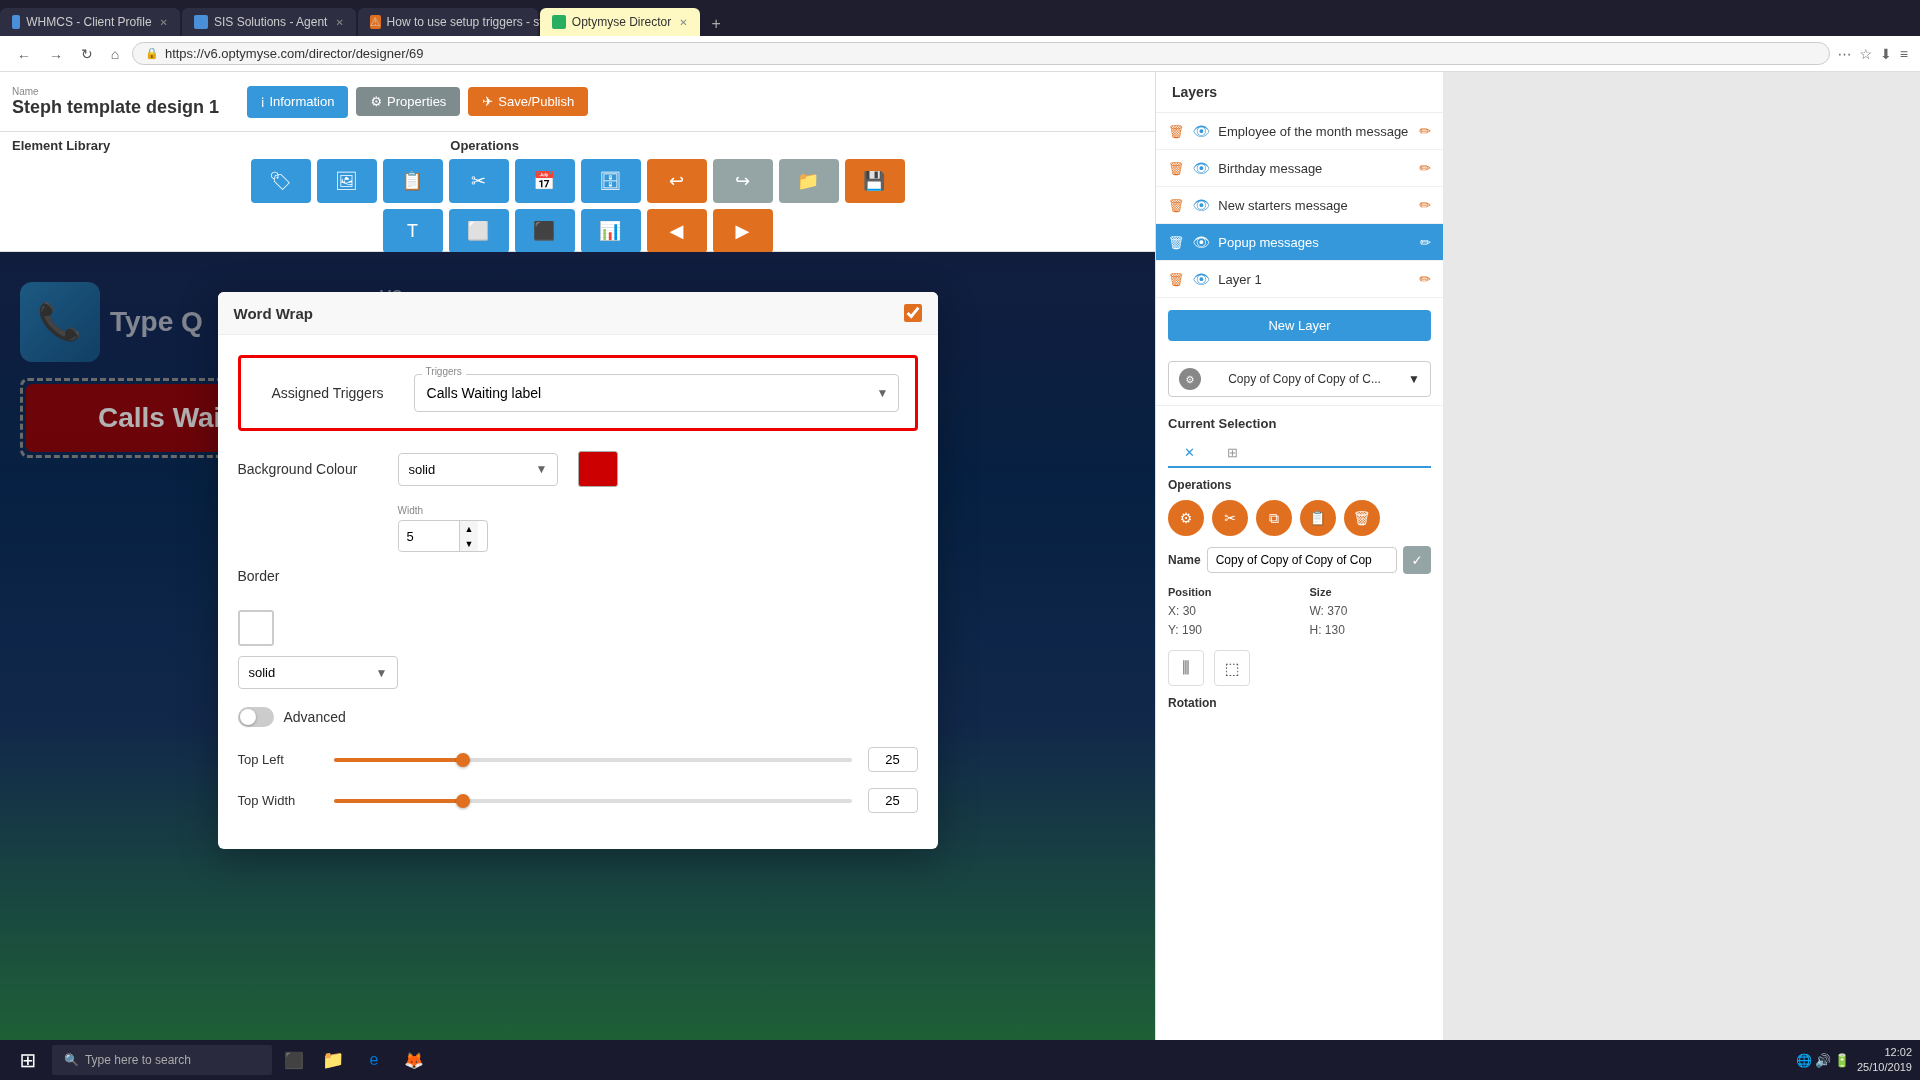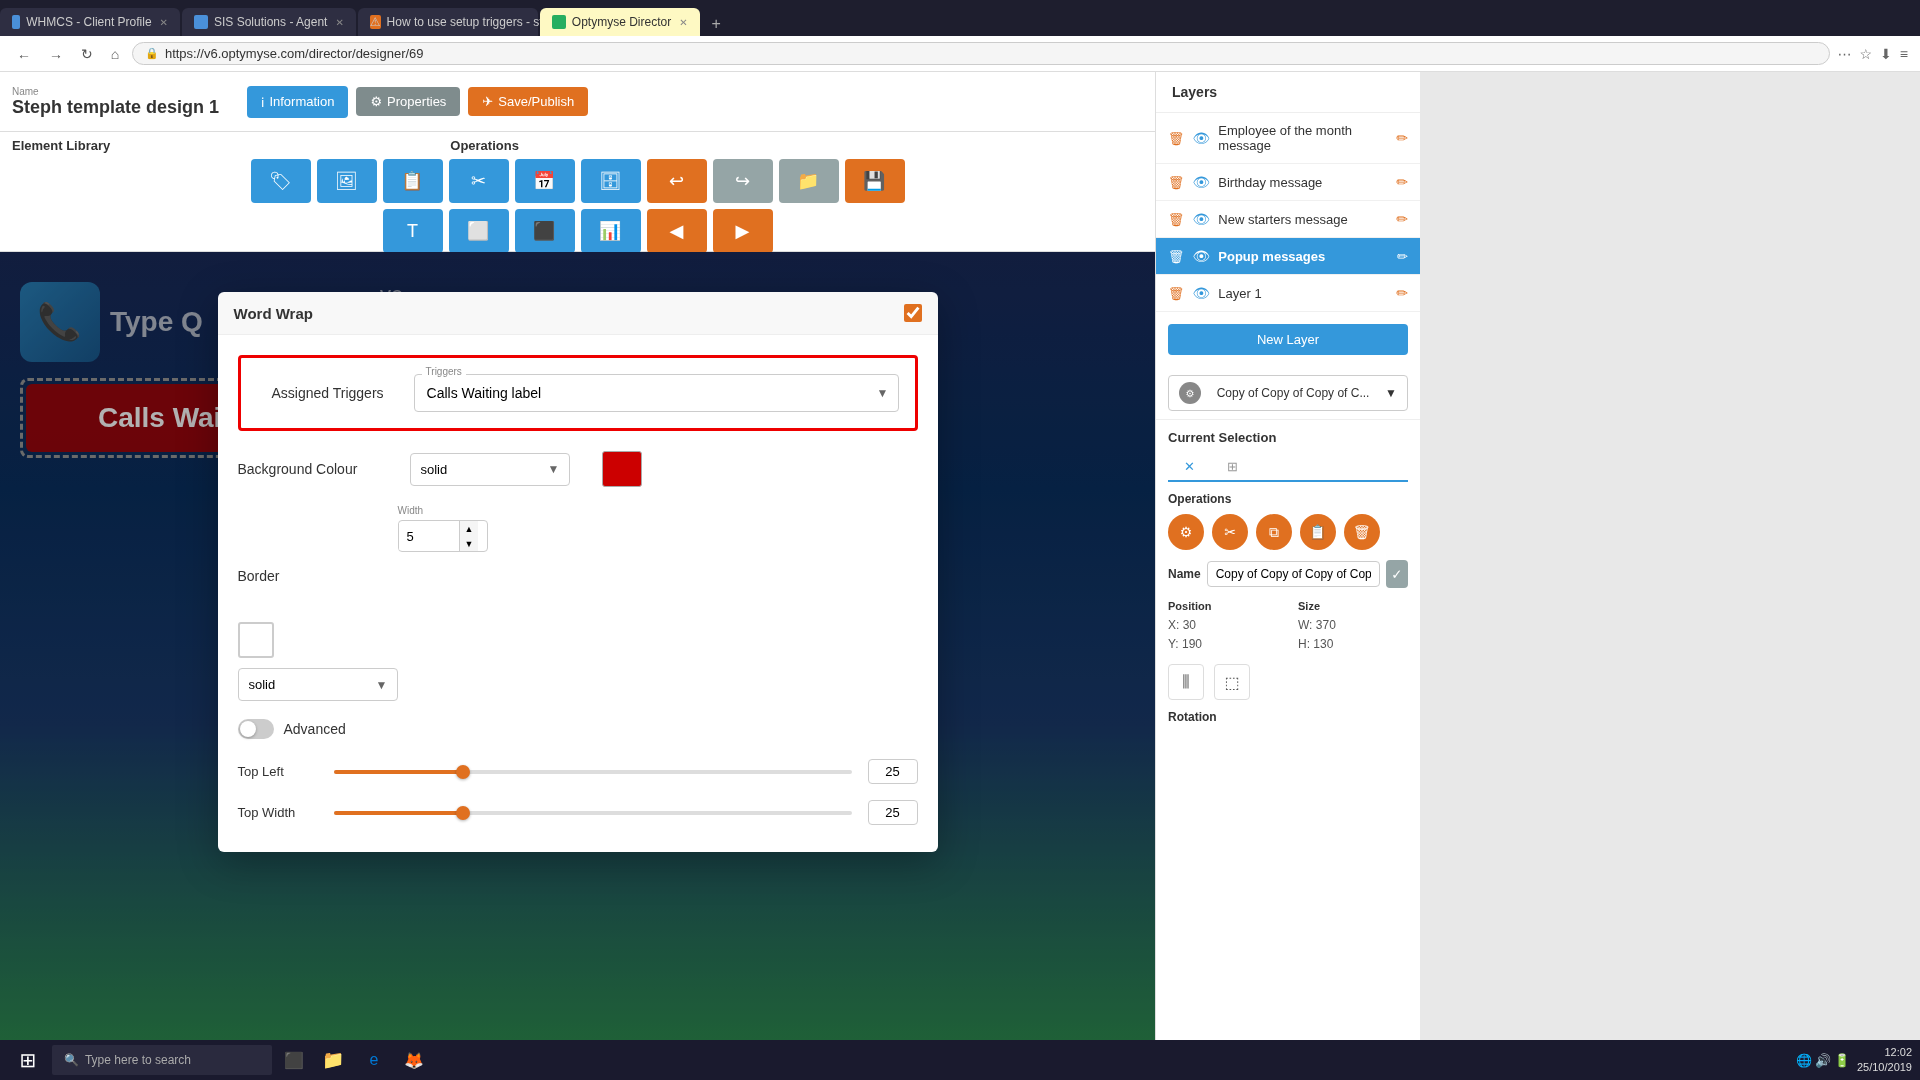--- a/index.html
+++ b/index.html
@@ -60,21 +60,21 @@
     .modal-body { padding: 20px; }
 
     
     .triggers-section { border: 3px solid #e00; border-radius: 4px; padding: 16px; margin-bottom: 20px; display: flex; align-items: center; gap: 30px; }
     .field-label-main { font-size: 14px; color: #333; font-weight: 500; white-space: nowrap; margin-left: 15px; }
     .trigger-select-wrap { flex: 1; position: relative; }
     .trigger-select-label { font-size: 10px; color: #888; position: absolute; top: -8px; left: 8px; background: #fff; padding: 0 4px; }
     .trigger-select { width: 100%; border: 1px solid #ccc; border-radius: 4px; padding: 10px 36px 10px 12px; font-size: 14px; appearance: none; background: #fff; cursor: pointer; }
     .select-arrow { position: absolute; right: 10px; top: 50%; transform: translateY(-50%); font-size: 12px; color: #666; pointer-events: none; }
 
-    .form-row { display: flex; align-items: center; gap: 32px; margin-bottom: 18px; }
+    .form-row { display: flex; align-items: center; gap: 20px; margin-bottom: 18px; }
     .form-label { font-size: 14px; color: #333; font-weight: 500; min-width: 140px; }
     .select-wrap { position: relative; display: inline-block; }
     .form-select { border: 1px solid #ccc; border-radius: 4px; padding: 8px 32px 8px 10px; font-size: 13px; appearance: none; background: #fff; width: 160px; cursor: pointer; }
     .color-swatch { width: 40px; height: 36px; background: #cc0000; border: 1px solid #aaa; border-radius: 3px; cursor: pointer; }
     .border-color-box { width: 36px; height: 36px; border: 2px solid #ccc; background: #fff; border-radius: 3px; margin-bottom: 10px; }
     .width-label { font-size: 10px; color: #888; margin-bottom: 4px; }
     .number-input-wrap { display: flex; align-items: center; border: 1px solid #ccc; border-radius: 4px; overflow: hidden; width: 90px; }
     .number-input { border: none; width: 60px; padding: 6px 8px; font-size: 13px; }
     .number-spinners { display: flex; flex-direction: column; border-left: 1px solid #ccc; }
     .spinner-btn { display: flex; align-items: center; justify-content: center; padding: 1px 5px; font-size: 9px; cursor: pointer; background: #f5f5f5; border: none; height: 15px; }
@@ -87,26 +87,26 @@
     .slider-row { display: flex; align-items: center; gap: 16px; margin-bottom: 16px; }
     .slider-label { font-size: 13px; color: #333; min-width: 80px; }
     .slider-track { flex: 1; height: 4px; background: #ddd; border-radius: 2px; position: relative; }
     .slider-fill { position: absolute; left: 0; top: 0; height: 4px; background: #e07020; border-radius: 2px; width: 25%; }
     .slider-thumb { position: absolute; top: 50%; transform: translate(-50%, -50%); width: 14px; height: 14px; background: #e07020; border-radius: 50%; left: 25%; box-shadow: 0 1px 3px rgba(0,0,0,0.3); }
     .slider-value { width: 50px; border: 1px solid #ccc; border-radius: 4px; padding: 4px 8px; text-align: center; font-size: 13px; }
 
     .border-radius-label { font-size: 14px; font-weight: 500; color: #333; margin-bottom: 10px; }
 
     
-    .right-panel { width: 265px; background: #fff; border-left: 1px solid #ddd; display: flex; flex-direction: column; }
+    .right-panel { width: 288px; background: #fff; border-left: 1px solid #ddd; display: flex; flex-direction: column; }
     .layers-header { padding: 12px 16px; font-size: 14px; font-weight: bold; color: #333; border-bottom: 1px solid #eee; }
 
     .layer-item { display: flex; align-items: center; padding: 10px 12px; border-bottom: 1px solid #f0f0f0; gap: 8px; cursor: pointer; }
     .layer-item.active { background: #3498db; color: #fff; }
-    .layer-item.active .layer-name { color: #fff; font-weight: bold; }
+    .layer-item.active .layer-name { color: #fff; }
     .layer-name { font-size: 13px; color: #333; flex: 1; }
     .layer-icon { font-size: 14px; color: #e07020; cursor: pointer; }
     .layer-eye { font-size: 14px; color: #3498db; cursor: pointer; }
     .layer-eye.active-layer { color: #fff; }
     .layer-trash { font-size: 13px; color: #e07020; cursor: pointer; }
 
     .new-layer-btn { margin: 12px; padding: 8px 16px; background: #3498db; color: #fff; border: none; border-radius: 4px; font-size: 13px; cursor: pointer; }
 
     .copy-section { padding: 8px 12px; border-bottom: 1px solid #eee; }
     .copy-dropdown { display: flex; align-items: center; justify-content: space-between; padding: 6px 10px; border: 1px solid #ccc; border-radius: 4px; font-size: 12px; color: #333; cursor: pointer; }

